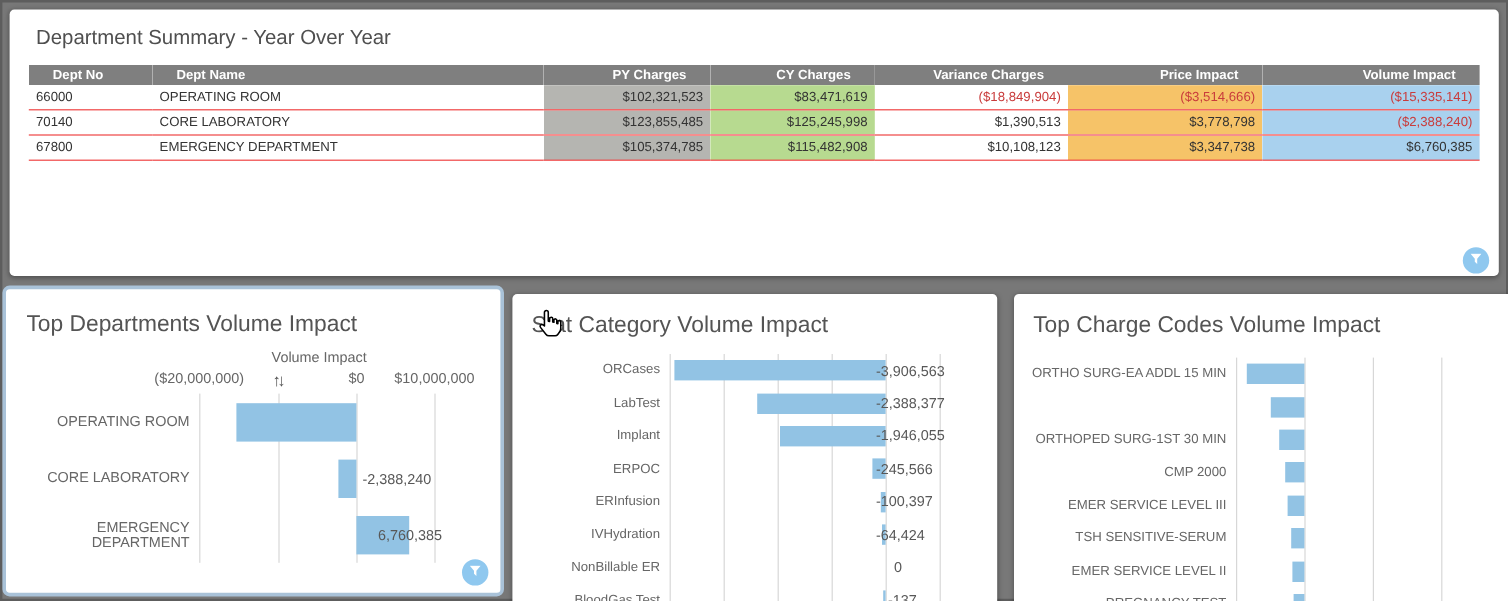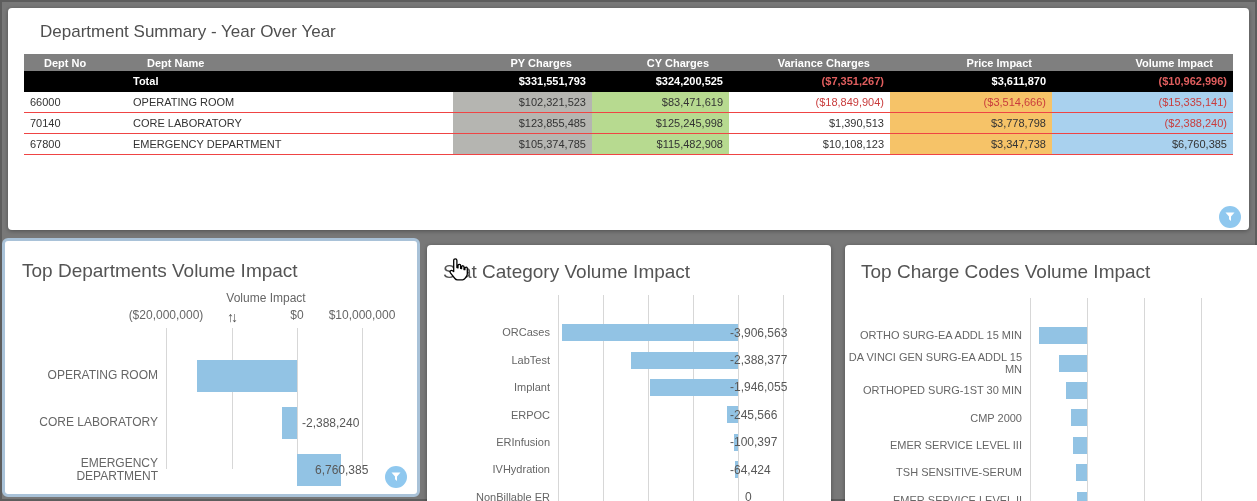--- a/index.html
+++ b/index.html
@@ -8,42 +8,42 @@
     background:#787878;
     box-shadow:inset 0 0 0 2px #5d5d5d;
     font-family:"Liberation Sans",sans-serif;
   }
   .panel{position:absolute;background:#fff;border-radius:4px;box-shadow:0 1px 4px rgba(0,0,0,.35);}
   #summary-panel{left:8px;top:8px;width:1241px;height:222px;}
   #dept-chart-panel{left:2px;top:238px;width:412px;height:253px;border:3px solid #a9c2d8;border-radius:6px;box-shadow:none;}
   #stat-chart-panel{left:427px;top:245px;width:404px;height:280px;}
   #codes-chart-panel{left:845px;top:245px;width:420px;height:280px;}
 
-  .summary-title{position:absolute;left:32px;top:14px;font-size:17px;color:#4f4f4f;}
+  .summary-title{position:absolute;left:22px;top:14px;font-size:17px;color:#4f4f4f;}
   .chart-title{position:absolute;left:16px;top:16px;font-size:19px;color:#545454;white-space:nowrap;}
   #dept-chart-panel .chart-title{left:17px;top:19px;}
 
   
   #summary-table{position:absolute;left:16px;top:46px;width:1209px;border-collapse:collapse;font-size:11px;color:#333;table-layout:fixed;}
   #summary-table th{background:#7f7f7f;color:#fff;font-weight:bold;height:17px;padding:0 20px;overflow:hidden;white-space:nowrap;}
   #summary-table td{height:20px;padding:0 6px;border-bottom:1px solid #ef4444;background:#fff;overflow:hidden;white-space:nowrap;}
   #summary-table .al{text-align:left}
   #summary-table .ar{text-align:right}
   #summary-table .bg-gray{background:#b5b5b1}
   #summary-table .bg-green{background:#b7da90}
   #summary-table .bg-orange{background:#f6c368}
   #summary-table .bg-blue{background:#a9d1ee}
   #summary-table .neg{color:#c93c3c}
   #summary-table tr.total-row td{background:#000;color:#fff;font-weight:bold;border-bottom:1px solid #000;}
   #summary-table tr.total-row td.neg{color:#e05e5e}
 
   
   .chart-body{position:absolute;left:0;right:0;}
   .gridline{position:absolute;top:0;width:1px;background:#d7d7d7;}
-  .chart-row{position:absolute;left:0;right:0;margin-top:24px;}
+  .chart-row{position:absolute;left:0;right:0;}
   .cat-label{position:absolute;left:0;color:#666;text-align:right;display:flex;align-items:center;justify-content:flex-end;line-height:12.5px;}
   .bar{position:absolute;background:#92c3e4;}
   .val-label{position:absolute;font-size:12px;color:#585858;white-space:nowrap;display:flex;align-items:center;z-index:2;}
   .axis-title{position:absolute;font-size:12px;color:#666;text-align:center;}
   .tick-label{position:absolute;font-size:12px;color:#666;text-align:center;white-space:nowrap;}
   .sort-icon{position:absolute;font-size:14px;color:#555;letter-spacing:-3px;cursor:pointer;}
 
   .filter-btn{position:absolute;width:22px;height:22px;border-radius:50%;background:#8fc8ef;display:flex;align-items:center;justify-content:center;cursor:pointer;}
   #summary-filter{right:8px;bottom:2px;}
   #dept-filter{right:10px;bottom:6px;}
@@ -70,29 +70,20 @@
           <th class="al">Dept No</th>
           <th class="al">Dept Name</th>
           <th class="ar">PY Charges</th>
           <th class="ar">CY Charges</th>
           <th class="ar">Variance Charges</th>
           <th class="ar">Price Impact</th>
           <th class="ar">Volume Impact</th>
         </tr>
       </thead>
     <tbody>
-        <tr class="total-row">
-          <td class="al"></td>
-          <td class="al">Total</td>
-          <td class="ar">$331,551,793</td>
-          <td class="ar">$324,200,525</td>
-          <td class="ar neg">($7,351,267)</td>
-          <td class="ar">$3,611,870</td>
-          <td class="ar neg">($10,962,996)</td>
-        </tr>
         <tr>
           <td class="al">66000</td>
           <td class="al">OPERATING ROOM</td>
           <td class="ar bg-gray">$102,321,523</td>
           <td class="ar bg-green">$83,471,619</td>
           <td class="ar neg">($18,849,904)</td>
           <td class="ar bg-orange neg">($3,514,666)</td>
           <td class="ar bg-blue neg">($15,335,141)</td>
         </tr>
         <tr>
@@ -216,21 +207,20 @@
   <div class="chart-body" style="top: 53px; height: 219.2px;">
       <div class="gridline" style="left: 185px; height: 219.2px;"></div>
       <div class="gridline" style="left: 242px; height: 219.2px;"></div>
       <div class="gridline" style="left: 299px; height: 219.2px;"></div>
       <div class="gridline" style="left: 356px; height: 219.2px;"></div>
       <div class="chart-row" style="top: 0px; height: 27.4px;">
         <div class="cat-label" style="width: 177px; height: 27.4px; font-size: 11px;">ORTHO SURG-EA ADDL 15 MIN</div>
         <div class="bar" style="left: 194px; width: 48px; height: 17px; top: 5.2px;"></div>
       </div>
       <div class="chart-row" style="top: 27.4px; height: 27.4px;">
-        <div class="cat-label" style="width: 177px; height: 27.4px; font-size: 11px;">DA VINCI GEN SURG-EA ADDL 15 MN</div>
         <div class="bar" style="left: 214px; width: 28px; height: 17px; top: 5.2px;"></div>
       </div>
       <div class="chart-row" style="top: 54.8px; height: 27.4px;">
         <div class="cat-label" style="width: 177px; height: 27.4px; font-size: 11px;">ORTHOPED SURG-1ST 30 MIN</div>
         <div class="bar" style="left: 221px; width: 21px; height: 17px; top: 5.2px;"></div>
       </div>
       <div class="chart-row" style="top: 82.2px; height: 27.4px;">
         <div class="cat-label" style="width: 177px; height: 27.4px; font-size: 11px;">CMP 2000</div>
         <div class="bar" style="left: 226px; width: 16px; height: 17px; top: 5.2px;"></div>
       </div>

